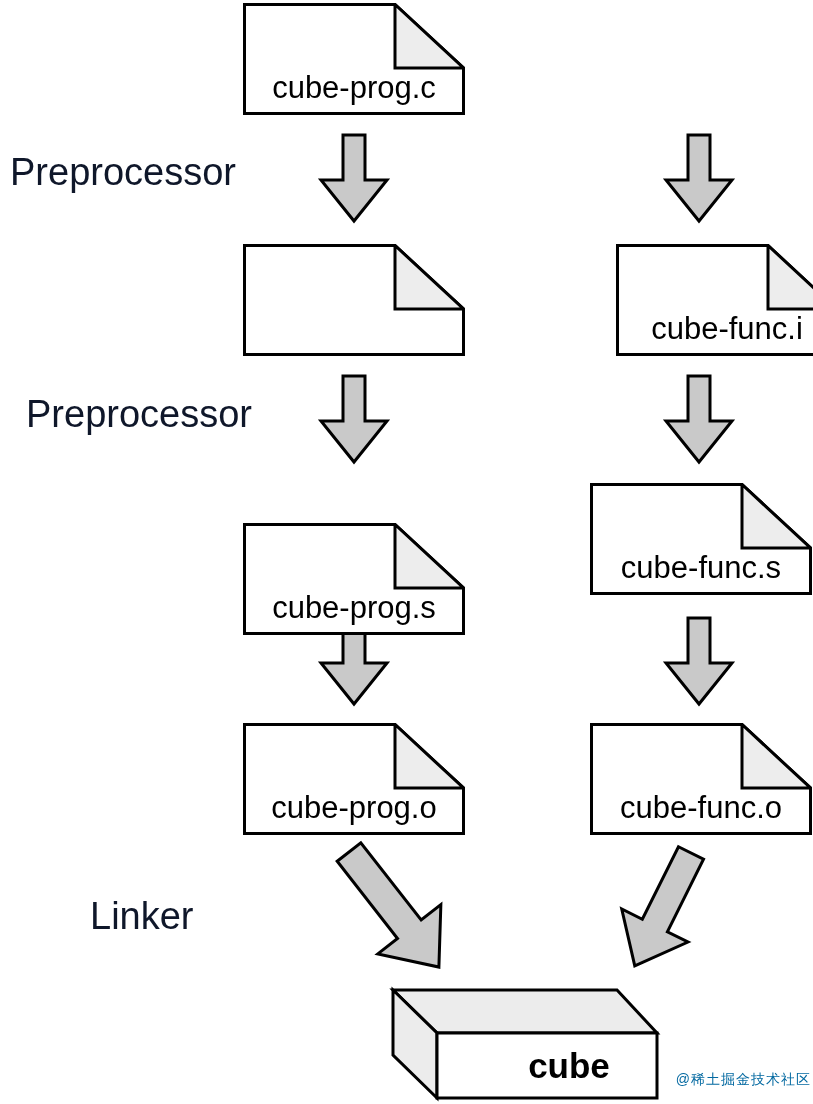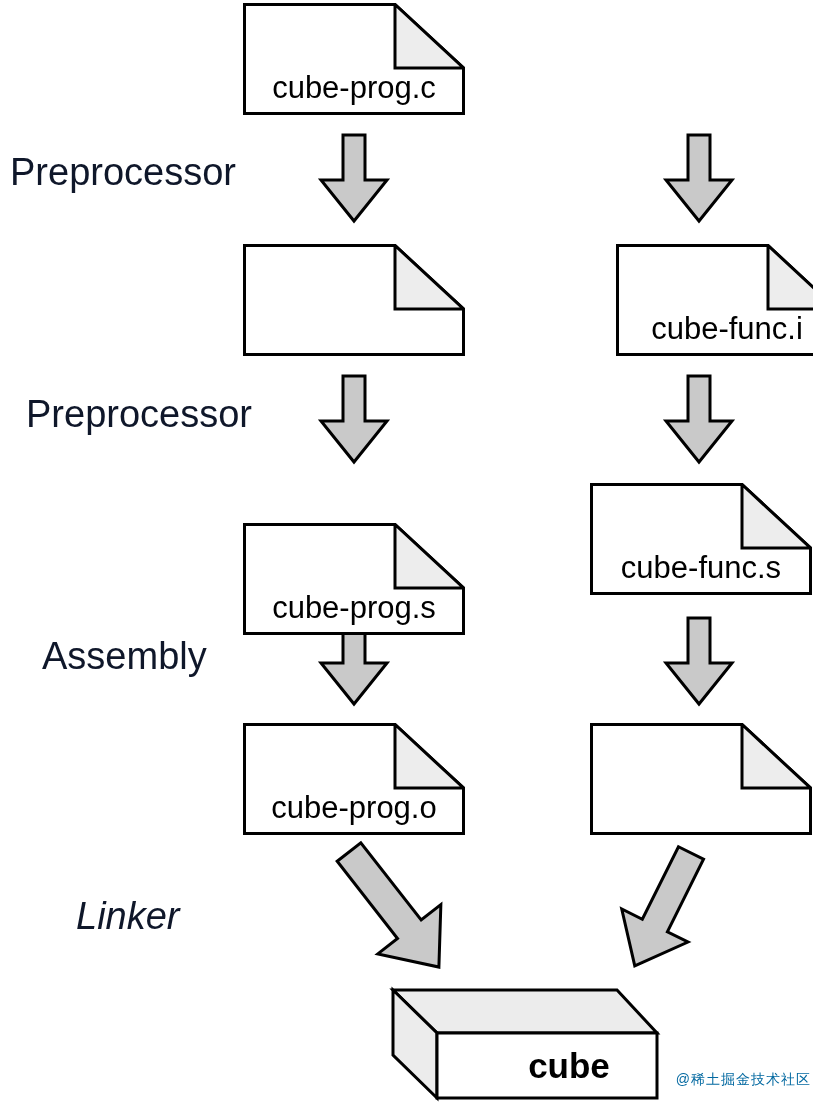--- a/index.html
+++ b/index.html
@@ -27,21 +27,21 @@
   }
 
   .stage-label {
     position: absolute;
     font-size: 38px; line-height: 44px; color: #0f172a;
     white-space: nowrap;
   }
   .stage-preprocessor { left: 10px;  top: 150px; }
   .stage-compilation  { left: 26px;  top: 392px; }
   .stage-assembly     { left: 42px;  top: 634px; }
-  .stage-linker       { left: 76px;  top: 894px; font-style: italic; }
+  .stage-linker       { left: 90px;  top: 894px; }
 
   .cube-label {
     position: absolute; left: 437px; top: 1046px; width: 264px;
     text-align: center; font-size: 35px; font-weight: bold; color: #000000;
   }
 
   .watermark {
     position: absolute; right: 2px; top: 1071px;
     font-size: 14px; color: #0369a1; letter-spacing: 1px;
     white-space: nowrap;
@@ -67,21 +67,20 @@
 
     <g>
       <polygon class="face-shade" points="393,990 617,990 657,1033 437,1033"></polygon>
       <polygon class="face-shade" points="393,990 437,1033 437,1098 393,1055"></polygon>
       <polygon class="face-front" points="437,1033 657,1033 657,1098 437,1098"></polygon>
     </g>
   </svg>
 
   <div class="stage-label stage-preprocessor">Preprocessor</div>
   <div class="stage-label stage-compilation">Preprocessor</div>
-  <div class="stage-label stage-assembly">Assembly</div>
   <div class="stage-label stage-linker">Linker</div>
 
   <div class="doc" style="left:243px; top:3px;">
     <svg width="222" height="112" viewBox="0 0 222 112">
       <polygon class="doc-page" points="1.5,1.5 152,1.5 220.5,65 220.5,110.5 1.5,110.5"></polygon>
       <polygon class="doc-fold" points="152,1.5 152,65 220.5,65"></polygon>
     </svg>
     <div class="doc-label">cube-prog.c</div>
   </div>
   <div class="doc" style="left:243px; top:244px;">
@@ -117,19 +116,20 @@
       <polygon class="doc-page" points="1.5,1.5 152,1.5 220.5,65 220.5,110.5 1.5,110.5"></polygon>
       <polygon class="doc-fold" points="152,1.5 152,65 220.5,65"></polygon>
     </svg>
     <div class="doc-label">cube-func.s</div>
   </div>
   <div class="doc" style="left:590px; top:723px;">
     <svg width="222" height="112" viewBox="0 0 222 112">
       <polygon class="doc-page" points="1.5,1.5 152,1.5 220.5,65 220.5,110.5 1.5,110.5"></polygon>
       <polygon class="doc-fold" points="152,1.5 152,65 220.5,65"></polygon>
     </svg>
+    <div class="doc-label">cube-func.o</div>
   </div>
 
   <div class="cube-label">cube</div>
 
   <div class="watermark">@稀土掘金技术社区</div>
 
 </div>
 
 </body></html>

